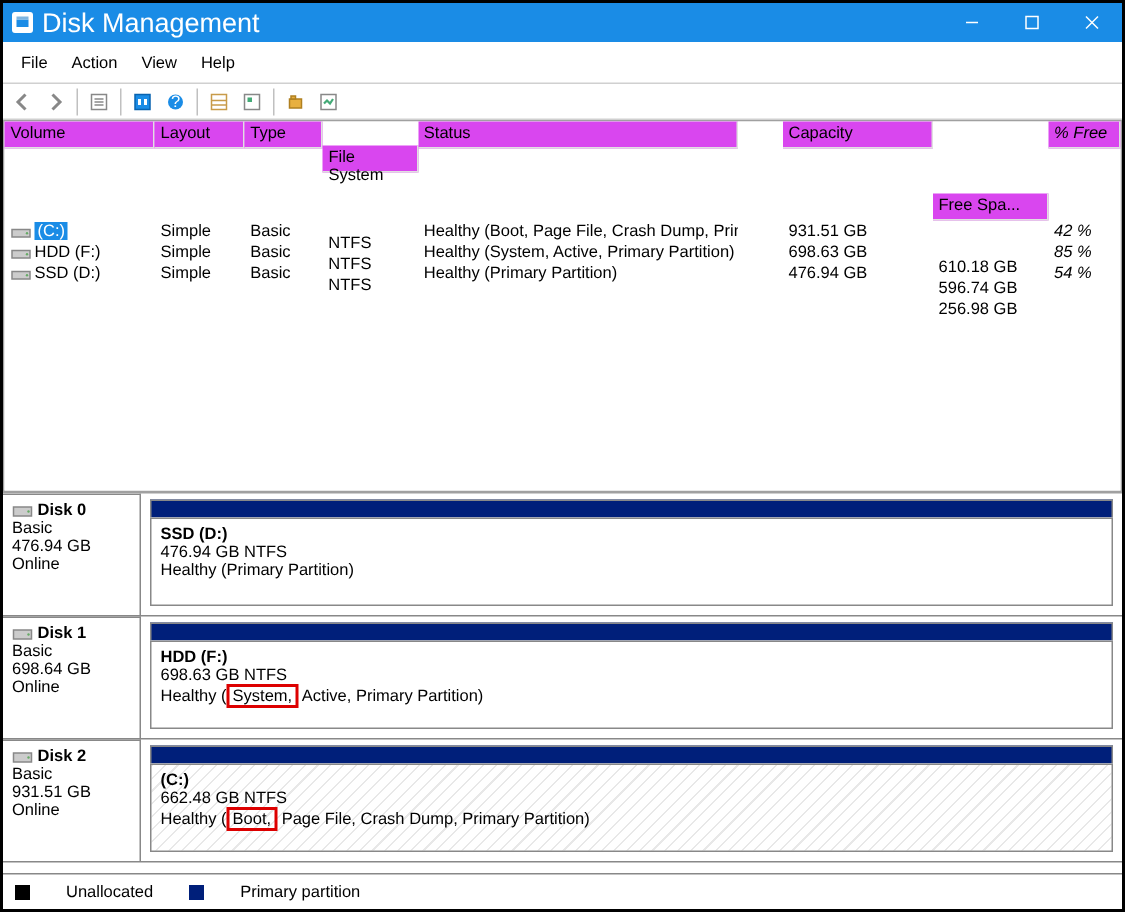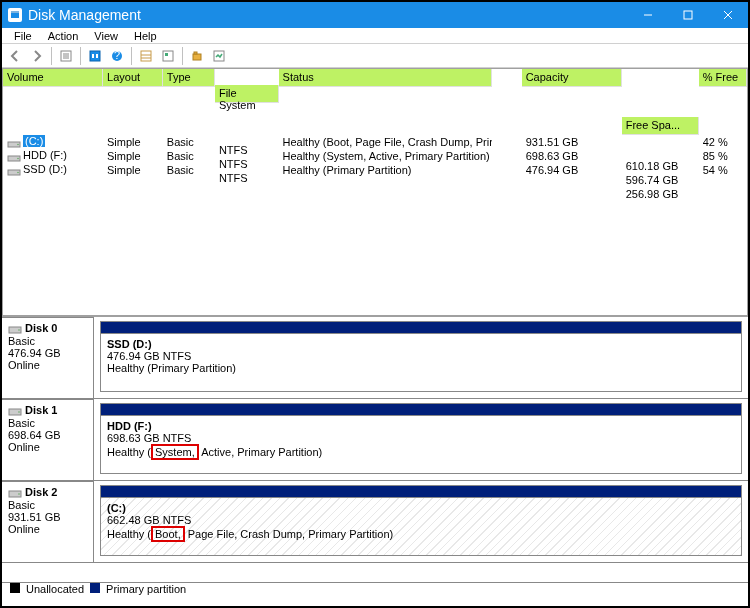--- a/index.html
+++ b/index.html
@@ -2,68 +2,68 @@
 <html><head>
 <meta charset="utf-8">
 <style>
 * { box-sizing: border-box; margin: 0; padding: 0; font-family: "Segoe UI", Tahoma, sans-serif; font-size: 11px; }
 body { background: #fff; width: 750px; height: 608px; border: 2px solid #000; display: flex; flex-direction: column; overflow: hidden; }
 
 
 .titlebar { background: #1a8ce6; color: #fff; height: 26px; display: flex; align-items: center; padding-left: 6px; }
 .titlebar .icon { width: 14px; height: 14px; background: #fff; border-radius: 2px; margin-right: 6px; display: flex; align-items: center; justify-content: center; }
 .titlebar .icon svg { width: 10px; height: 10px; }
-.titlebar .title { flex: 1; font-size: 14px; }
+.titlebar .title { flex: 1; font-size: 18px; }
 .titlebar .winbtn { width: 40px; height: 26px; display: flex; align-items: center; justify-content: center; color: #fff; }
 .titlebar .winbtn svg { width: 10px; height: 10px; stroke: #fff; stroke-width: 1; fill: none; }
 
 
-.menubar { height: 16px; display: flex; align-items: center; padding: 0 4px; border-bottom: 1px solid #d0d0d0; }
+.menubar { height: 28px; display: flex; align-items: center; padding: 0 4px; border-bottom: 1px solid #d0d0d0; }
 .menubar .item { padding: 2px 8px; }
 
 
 .toolbar { height: 24px; display: flex; align-items: center; padding: 0 2px; gap: 0; border-bottom: 1px solid #d0d0d0; }
 .toolbar .tbtn { width: 22px; height: 22px; display: flex; align-items: center; justify-content: center; }
 .toolbar .sep { width: 1px; height: 18px; background: #c0c0c0; margin: 0 3px; }
 .toolbar svg { width: 14px; height: 14px; }
 
 
 .vlist { border: 1px solid #a0a0a0; margin: 0; }
 .vlist-head { display: flex; background: #fff; }
-.vlist-head .col { border: 1px solid #e0e0e0; border-top: none; border-left: none; padding: 2px 4px; height: 18px; background: #bef264; }
+.vlist-head .col { border: 1px solid #e0e0e0; border-top: none; border-left: none; padding: 2px 4px; height: 18px; background: #d946ef; }
 .vlist-body { height: 180px; overflow: auto; background: #fff; }
 .vrow { display: flex; height: 14px; align-items: center; }
 .vrow .cell { padding: 0 4px; white-space: nowrap; overflow: hidden; }
 .vrow .vicon { width: 14px; height: 12px; display: inline-block; vertical-align: middle; margin-right: 2px; }
 .vrow.selected .cell:first-child span.vlabel { background: #1a8ce6; color: #fff; padding: 0 2px; }
 
 
 .c-vol { width: 104px; }
 .c-lay { width: 62px; }
 .c-type { width: 54px; }
 .c-fs { width: 66px; margin-top: 16px; }
 .c-stat { width: 222px; }
 .c-cap { width: 104px; margin-left: 30px; }
 .c-free { width: 80px; margin-top: 48px; }
-.c-pct { width: 50px; }
+.c-pct { width: 50px; font-style: italic; }
 
 
 .diskpanel { flex: 1; overflow: auto; border-top: 1px solid #a0a0a0; }
 .diskrow { display: flex; border-bottom: 1px solid #888; min-height: 82px; }
 .diskrow .dleft { width: 92px; border: 1px solid #888; border-left: none; border-bottom: none; padding: 4px 6px; }
 .diskrow .dleft b { font-weight: bold; }
 .diskrow .dright { flex: 1; padding: 4px 6px 6px 6px; display: flex; flex-direction: column; }
 .dstripe { height: 12px; background: #001f7a; border: 1px solid #888; border-bottom: none; }
 .dbox { flex: 1; border: 1px solid #888; padding: 4px 6px; background: #fff; position: relative; }
 .dbox.hatched { background-image: repeating-linear-gradient(135deg, #e8e8e8 0, #e8e8e8 1px, #fff 1px, #fff 6px); }
 .dbox b { font-weight: bold; }
 .redbox { border: 2px solid #d00; padding: 0 2px; display: inline-block; }
 
 
-.legend { height: 24px; border-top: 1px solid #888; display: flex; padding: 0 8px; gap: 6px; }
+.legend { height: 24px; border-top: 1px solid #888; display: flex; align-items: center; padding: 0 8px; gap: 24px; }
 .legend .sw { width: 10px; height: 10px; display: inline-block; }
 .legend .sw.black { background: #000; }
 .legend .sw.blue { background: #001f7a; }
 
 .dicon { width: 14px; height: 12px; display: inline-block; vertical-align: middle; }
 </style>
 </head>
 <body>
 
 <div class="titlebar">

